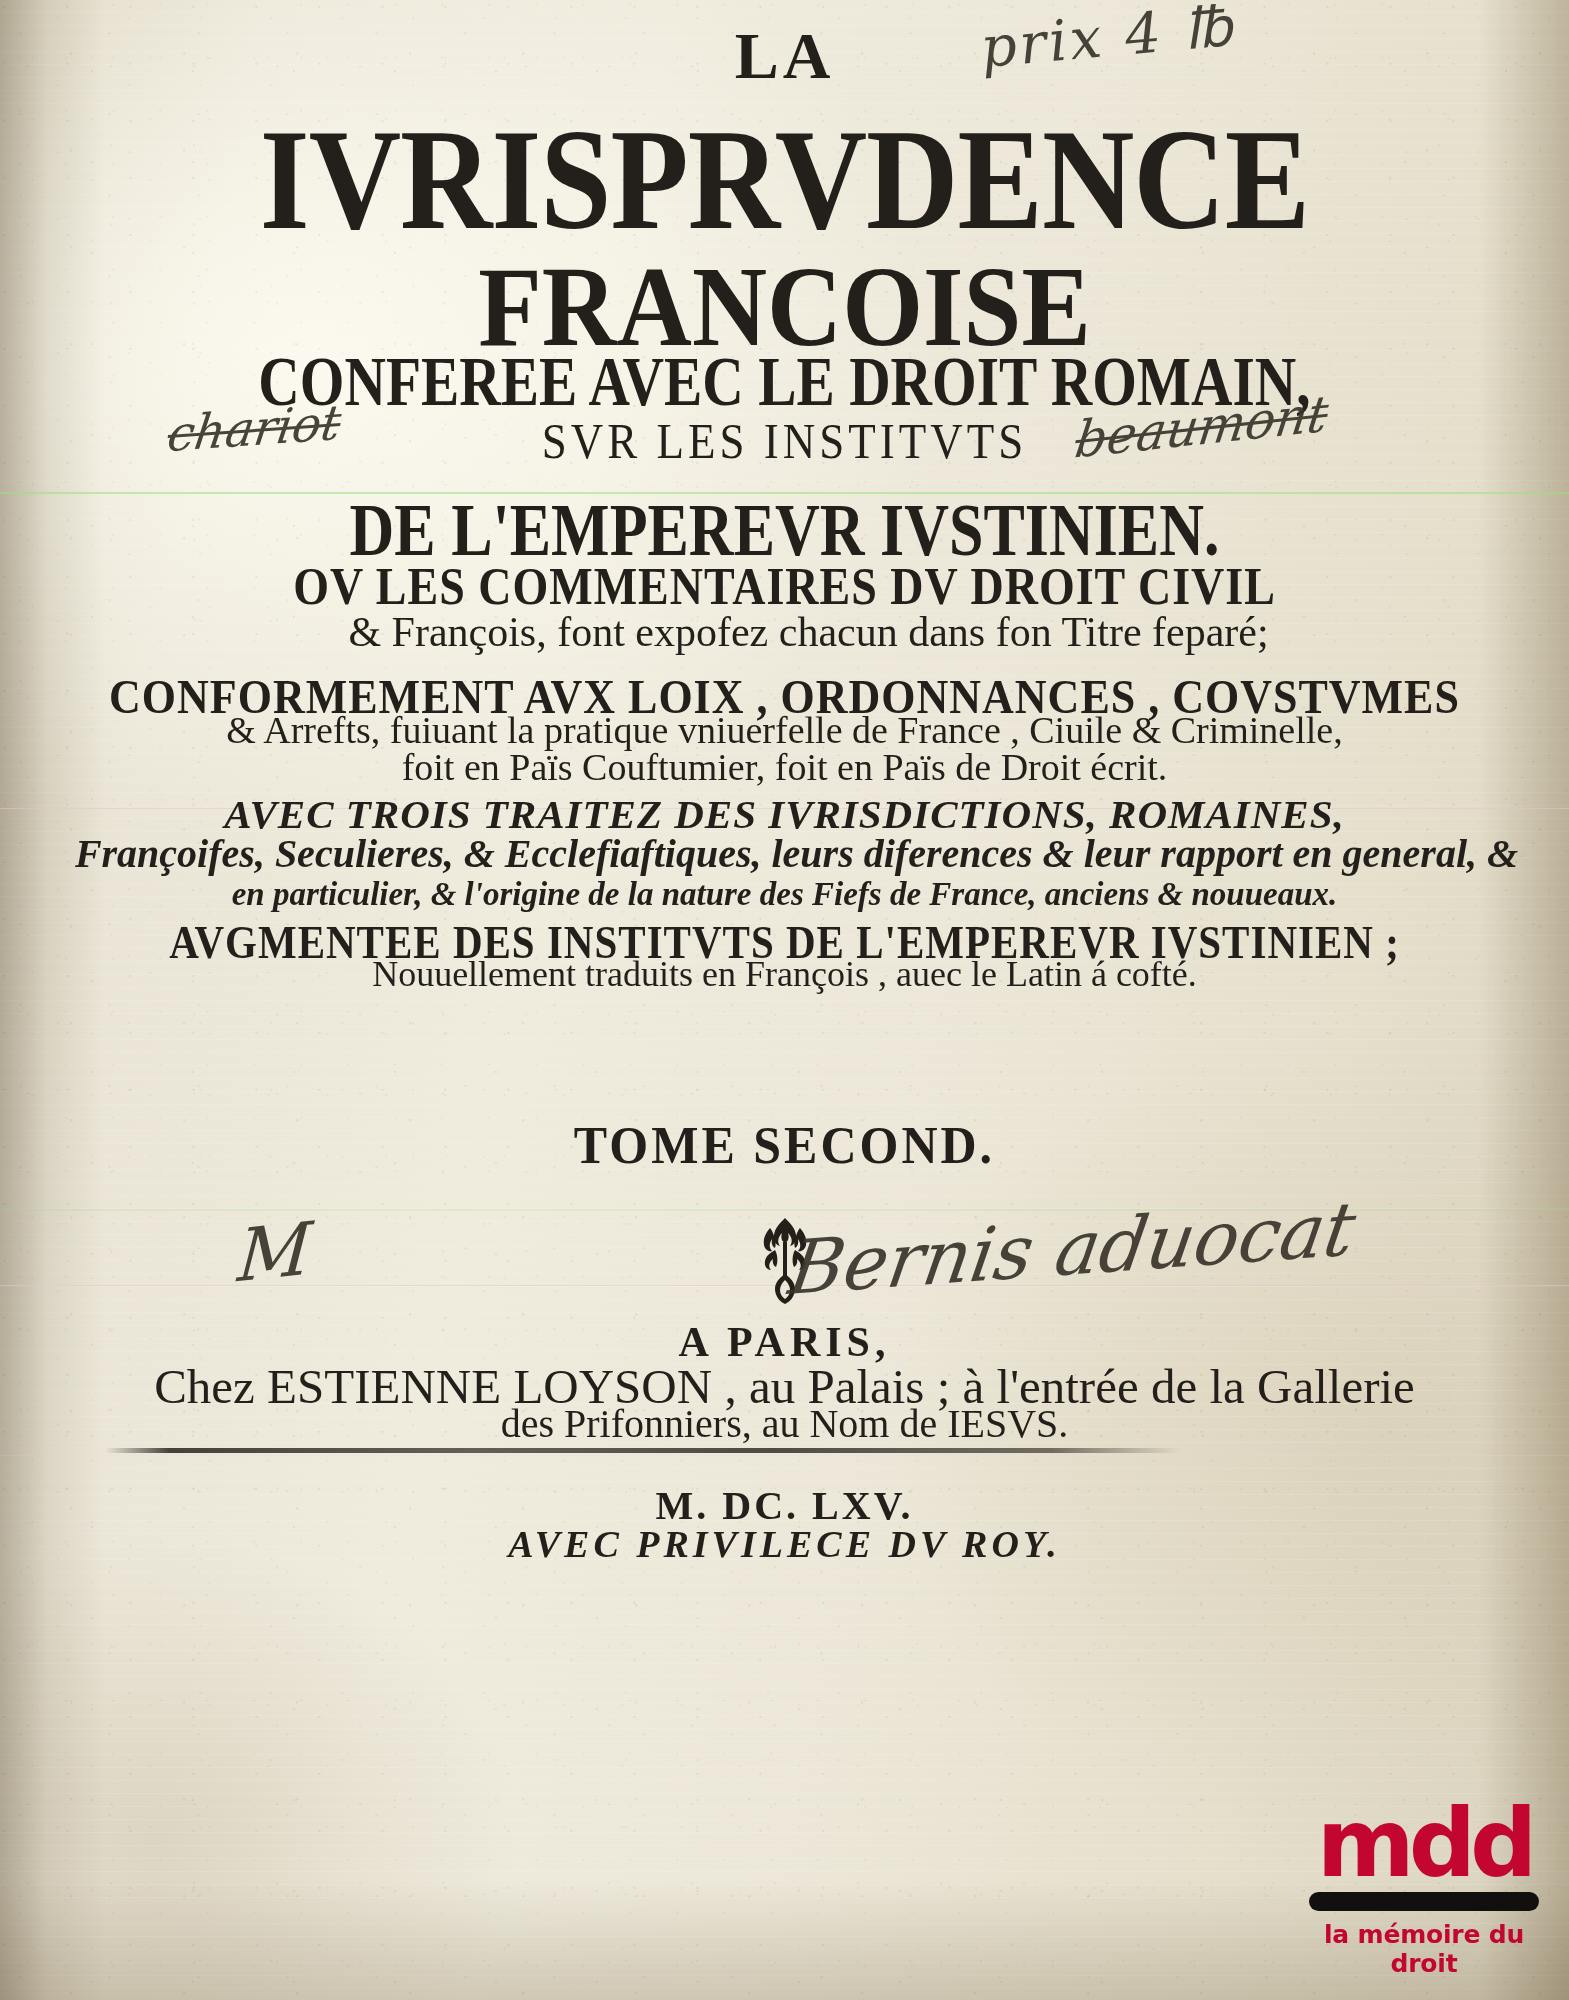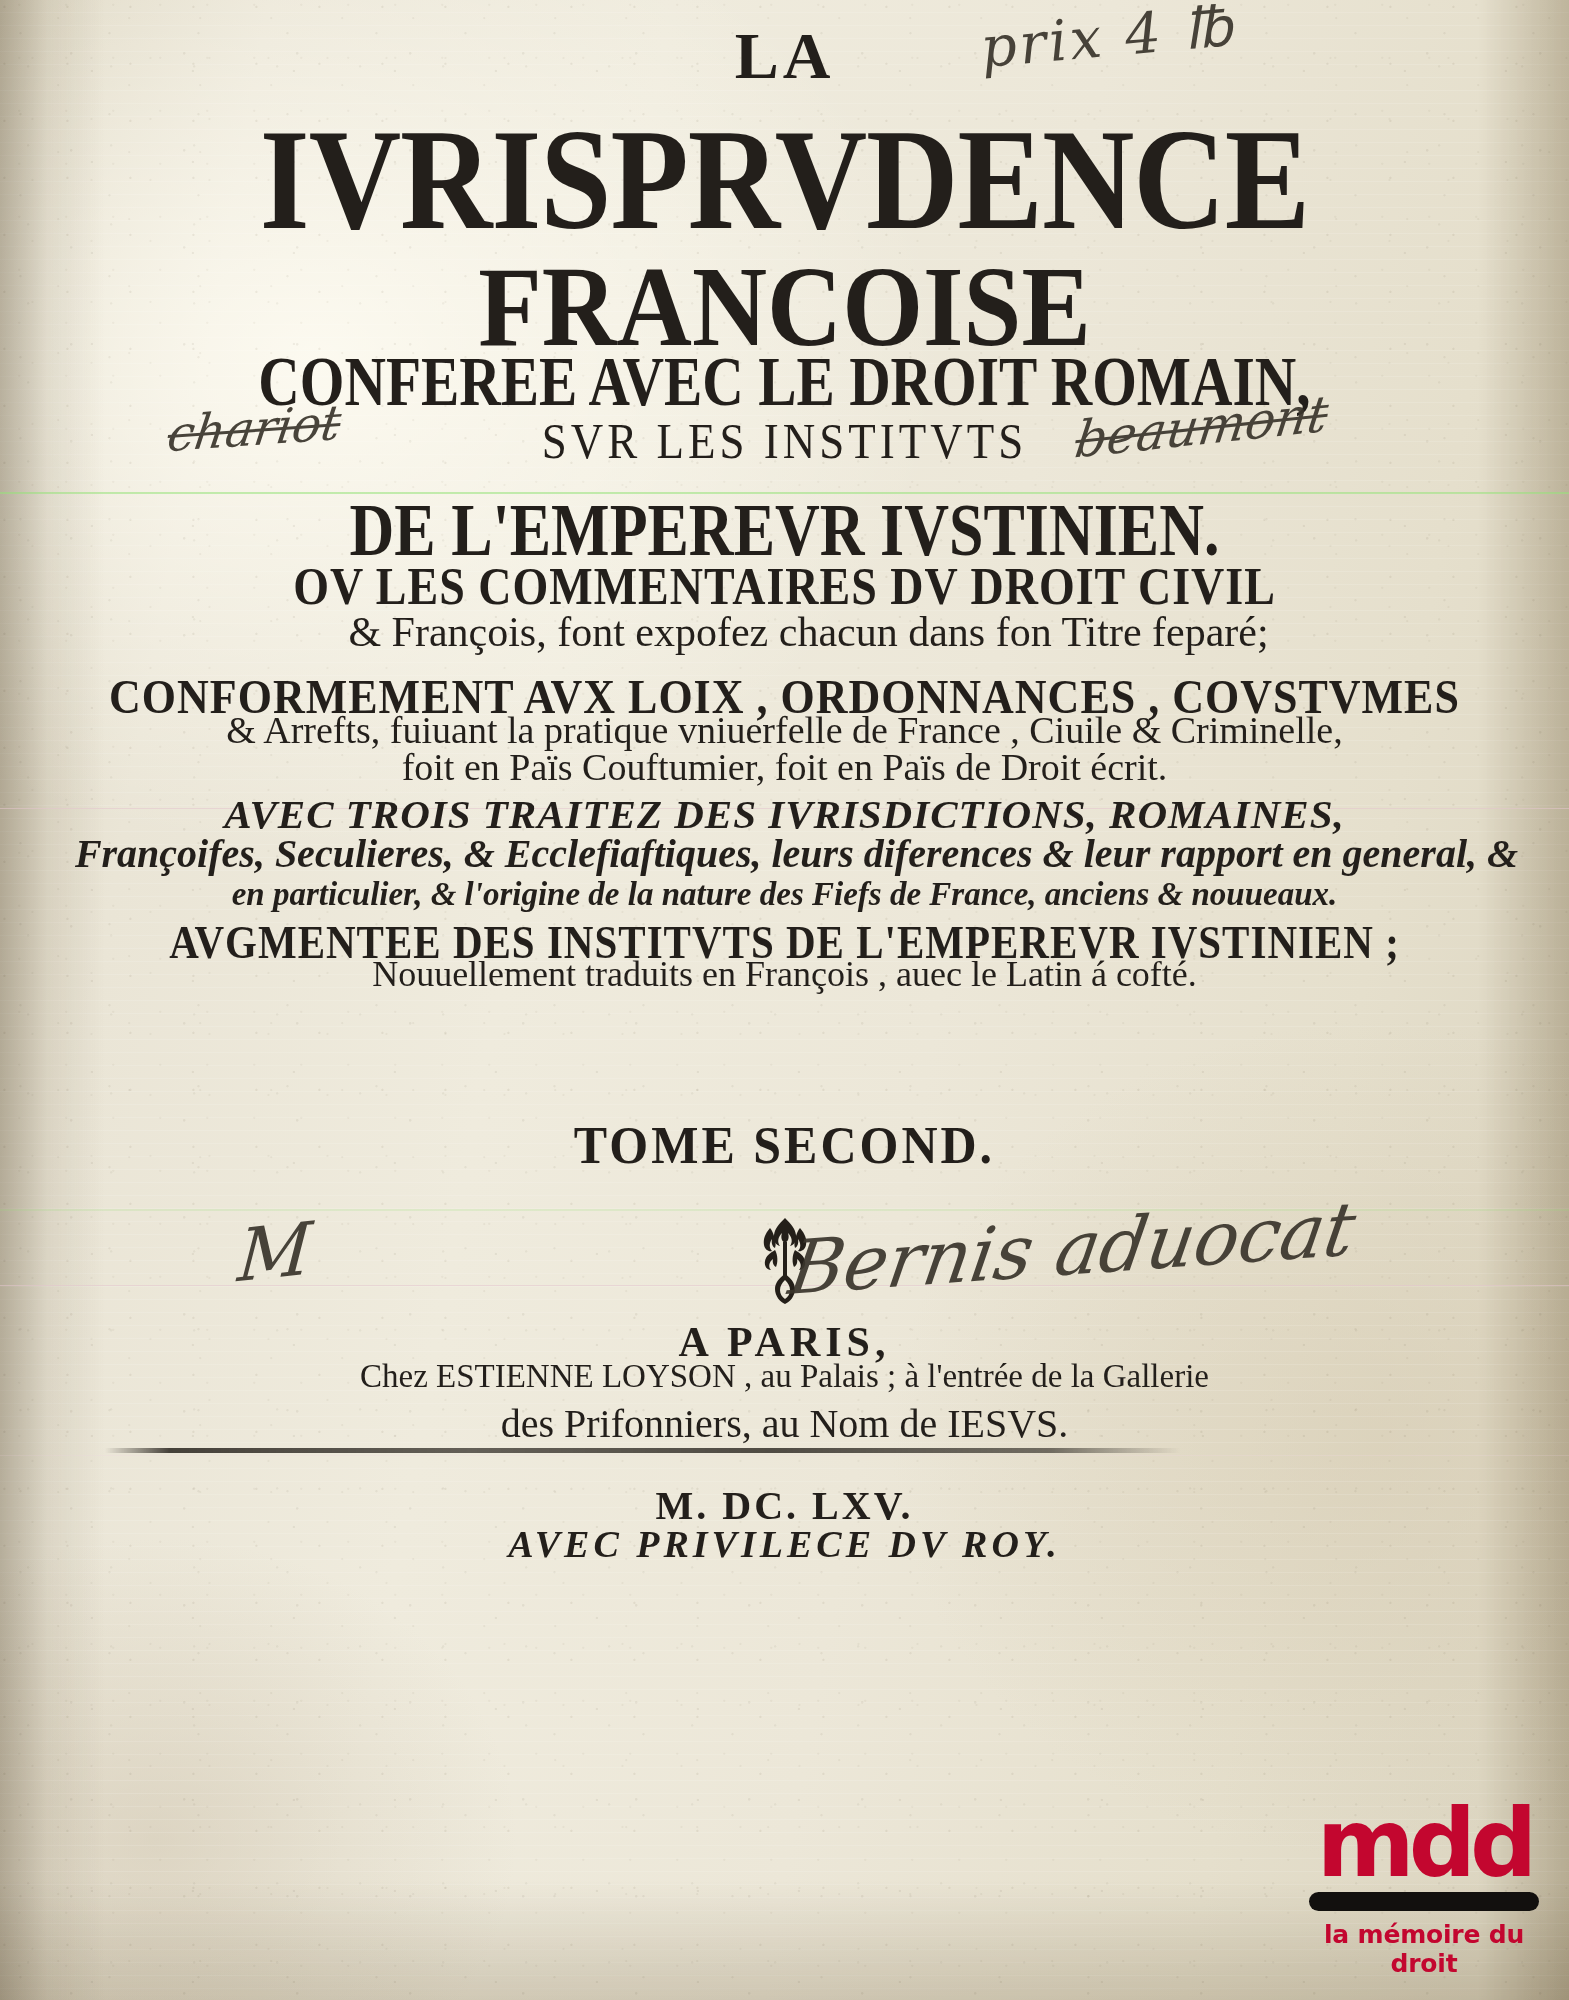--- a/index.html
+++ b/index.html
@@ -91,21 +91,21 @@
   #l-franco  {top:830px; font-size:40px;margin-left:12px;}
   #l-enpart  {top:864px; font-size:33px;margin-top:12px;}
 
   #l-augm    {top:915px; font-size:41px; letter-spacing:1px; font-weight:700; transform:scaleY(1.12); transform-origin:top center;}
   #l-nouv    {top:953px; font-size:36px; font-weight:400;}
 
   #l-par     {top:1025px; font-size:46px; letter-spacing:1px;}
   #l-tome    {top:1115px; font-size:50px; letter-spacing:3px; font-weight:700; transform:scaleY(1.05); transform-origin:top center;}
 
   #l-paris   {top:1318px; font-size:42px; letter-spacing:5px; font-weight:700;}
-  #l-chez    {top:1358px; font-size:33px; font-weight:400;}
+  #l-chez    {top:1358px; font-size:49px; font-weight:400;}
   #l-pris    {top:1400px; font-size:40px; font-weight:400;}
   #l-mdcc    {top:1482px; font-size:40px; letter-spacing:3px; font-weight:700;}
   #l-priv    {top:1522px; font-size:38px; letter-spacing:4px;}
 
   
   #ornament{
     position:absolute; left:50%; top:1212px; transform:translateX(-50%);
     width:64px; height:92px; pointer-events:none;
   }
 

